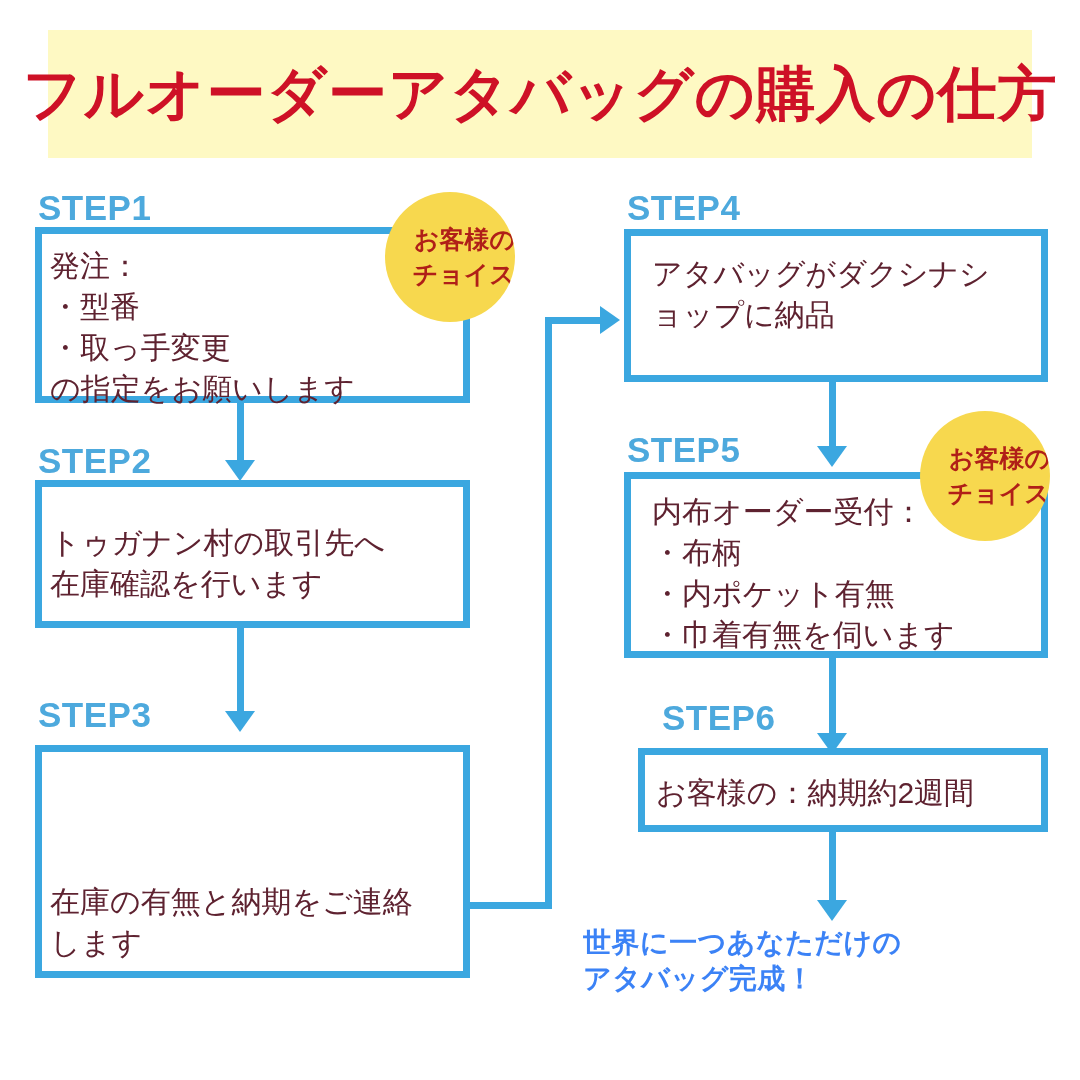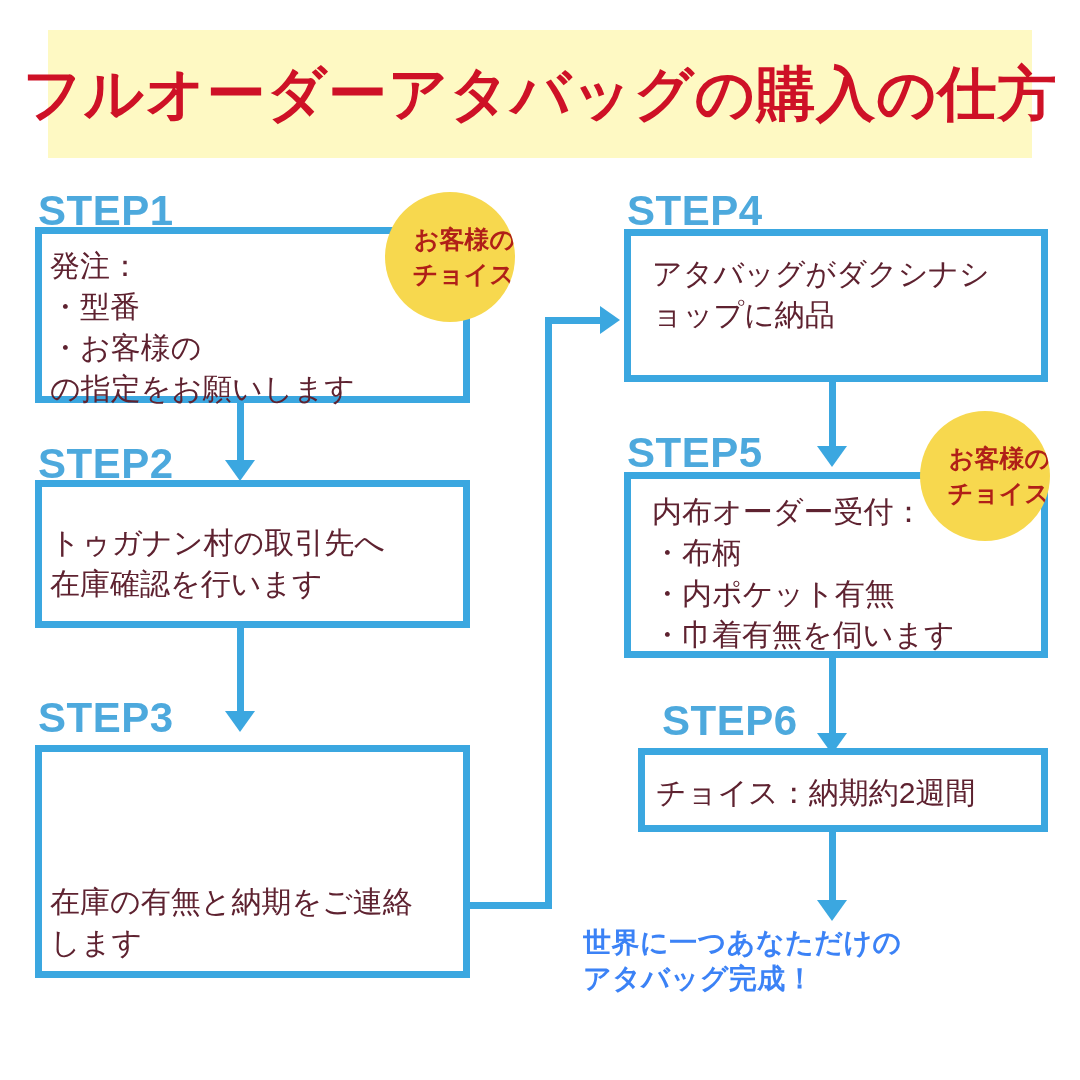--- a/index.html
+++ b/index.html
@@ -36,21 +36,21 @@
     font-weight: 700;
     letter-spacing: 1px;
     white-space: nowrap;
     line-height: 1;
   }
 
   
   .step-label {
     position: absolute;
     color: #4DA9DD;
-    font-size: 42px;
+    font-size: 35px;
     font-weight: 700;
     letter-spacing: 0.5px;
     line-height: 1;
     white-space: nowrap;
   }
 
   
   .step-box {
     position: absolute;
     box-sizing: border-box;
@@ -122,21 +122,21 @@
 <div id="canvas">
 
   <div class="title-banner">
     <div class="title-text">フルオーダーアタバッグの購入の仕方</div>
   </div>
 
   <div class="step-label" style="left:38px; top:190px;">STEP1</div>
   <div class="step-box" style="left:35px; top:227px; width:435px; height:176px;"></div>
   <div class="box-text" style="left:50px; top:245px;">発注：
 ・型番
-・お客様の
+・取っ手変更
 の指定をお願いします</div>
 
   <div class="conn" style="left:237px; top:403px; width:7px; height:62px;"></div>
   <div class="arrow-head arrow-down" style="left:225px; top:460px;"></div>
 
   <div class="step-label" style="left:38px; top:443px;">STEP2</div>
   <div class="step-box" style="left:35px; top:480px; width:435px; height:148px;"></div>
   <div class="box-text" style="left:50px; top:522px;">トゥガナン村の取引先へ
 在庫確認を行います</div>
 
@@ -166,21 +166,21 @@
   <div class="box-text" style="left:652px; top:491px;">内布オーダー受付：
 ・布柄
 ・内ポケット有無
 ・巾着有無を伺います</div>
 
   <div class="conn" style="left:829px; top:658px; width:7px; height:80px;"></div>
   <div class="arrow-head arrow-down" style="left:817px; top:733px;"></div>
 
   <div class="step-label" style="left:662px; top:700px;">STEP6</div>
   <div class="step-box" style="left:638px; top:748px; width:410px; height:84px;"></div>
-  <div class="box-text" style="left:656px; top:772px;">チョイス：納期約2週間</div>
+  <div class="box-text" style="left:656px; top:772px;">お客様の：納期約2週間</div>
 
   <div class="conn" style="left:829px; top:832px; width:7px; height:73px;"></div>
   <div class="arrow-head arrow-down" style="left:817px; top:900px;"></div>
 
   <div class="final-text" style="left:583px; top:925px;">世界に一つあなただけの
 アタバッグ完成！</div>
 
   <div class="badge" style="left:385px; top:192px; width:130px; height:130px;">
     <span>お客様の</span>
     <span>チョイス</span>

